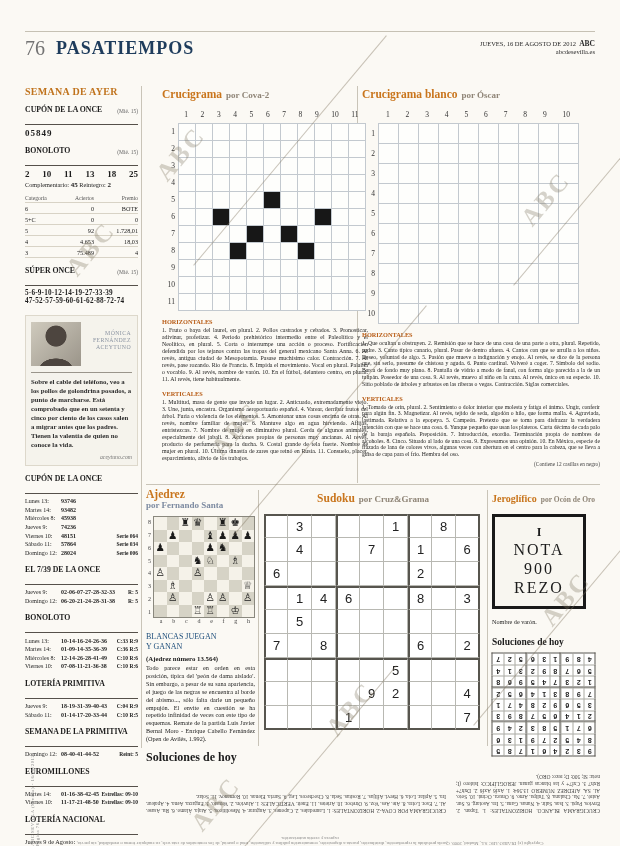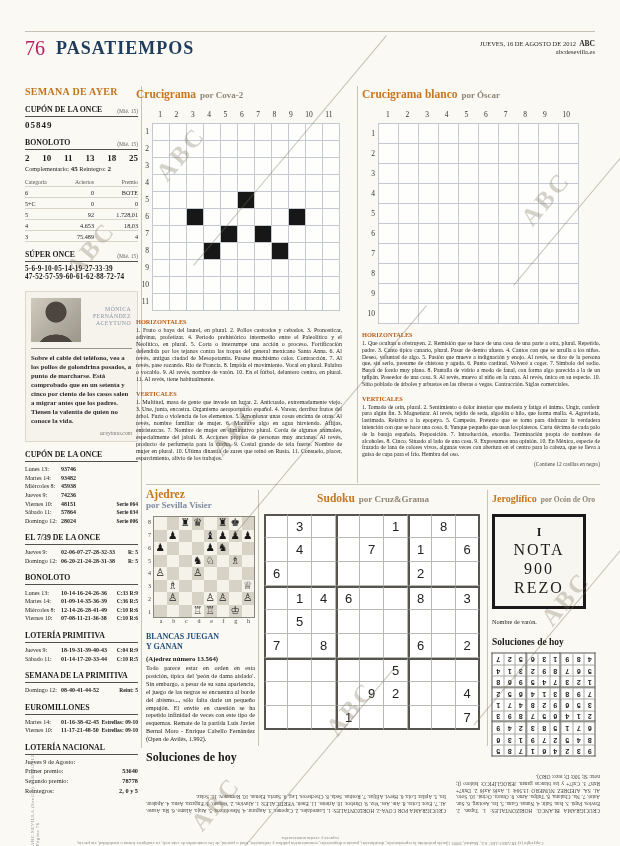--- a/index.html
+++ b/index.html
@@ -1,29 +1,29 @@
 <!DOCTYPE html>
 <html lang="es"><head>
 <meta charset="utf-8">
 <style>
   html,body{margin:0;padding:0}
   body{width:620px;height:846px;background:#fbf9f4;font-family:"Liberation Serif","DejaVu Serif",serif;color:#1c1c1c;position:relative;overflow:hidden}
   .abs{position:absolute}
   
   #toprule{left:25px;top:31px;width:570px;height:1px;background:#c6c1b4}
-  #pagenum{left:25px;top:37px;font-size:20px;color:#be185d}
+  #pagenum{left:25px;top:37px;font-size:20px;color:#737373}
   #sectitle{left:56px;top:38px;font-size:18px;font-weight:bold;color:#1e3c5c;letter-spacing:1px}
   #dateblock{right:25px;top:40px;text-align:right;font-size:6.5px;color:#2a2a2a;line-height:8px}
   #dateblock b{font-size:7.5px}
   
   .vrule{width:1px;background:#c9c4b8}
   .hrule{height:1px;background:#c9c4b8}
   
   .orangeHead{font-weight:bold;font-size:10px;color:#c0731d;letter-spacing:.3px;margin:0 0 6px}
-  .lotHead{font-weight:bold;font-size:7.8px;border-bottom:1px solid #55504a;padding-bottom:2px;margin:8px 0 3px;display:flex;justify-content:space-between;align-items:flex-end}
+  .lotHead{font-weight:bold;font-size:7.8px;border-bottom:1px solid #55504a;padding-bottom:10px;margin:8px 0 3px;display:flex;justify-content:space-between;align-items:flex-end}
   .lotNote{font-weight:normal;font-size:5.5px;color:#666}
   .bignum{font-weight:bold;font-size:9px;letter-spacing:1px}
   .numrow{display:flex;justify-content:space-between;font-weight:bold;font-size:9px;margin:2px 0}
   .compline{font-size:6.3px;margin:2px 0 4px}
   .compline b{font-size:7px}
   .lot-table .trow{display:flex;font-size:6.2px;border-bottom:1px solid #d8d3c6;padding:1.5px 0}
   .lot-table .thead .tc{color:#555;font-size:5.6px}
   .lot-table .c0{width:26px}
   .lot-table .c1{flex:1;text-align:right}
   .lot-table .c2{width:44px;text-align:right}
@@ -63,21 +63,21 @@
   .xwc.blk{background:#171717}
   .cl11{margin-left:16px;width:187px}
   .cl10{margin-left:16px;width:200px}
   
   .chboard{display:grid;grid-template-columns:repeat(8,12.5px);grid-auto-rows:12.5px;border:1px solid #8a887e;width:100px}
   .chc{display:flex;align-items:center;justify-content:center;font-size:10.5px;line-height:1;color:#1b1b1b}
   .light{background:#f5f2e9}.dark{background:#d6d3c6}
   .ch-wrap{display:flex;margin-top:6px}
   .ranklabels{display:flex;flex-direction:column;justify-content:space-around;width:7px;font-size:6px;color:#444;text-align:right;padding-right:2px}
   .filelabels{display:flex;justify-content:space-around;width:100px;margin-left:9px;font-size:6px;color:#444}
-  .chessHead{font-weight:bold;font-size:8px;color:#1f4f7c;line-height:10px;margin-top:8px}
+  .chessHead{font-weight:normal;font-size:8px;color:#1f4f7c;line-height:10px;margin-top:8px}
   .chessNum{font-weight:bold;font-size:6.8px;margin:3px 0 2px}
   .chessText{font-size:6.2px;line-height:7.9px;text-align:justify}
   
   .sdgrid{display:grid;grid-template-columns:repeat(9,24px);grid-auto-rows:24px;background:#fff;font-family:"Liberation Sans","DejaVu Sans",sans-serif;font-size:13px;color:#222;width:216px;margin-top:8px}
   .sdc{border-right:1px solid #b8b8b2;border-bottom:1px solid #b8b8b2;display:flex;align-items:center;justify-content:center}
   .sdc.bl{border-left:2px solid #57554e}.sdc.bt{border-top:2px solid #57554e}
   .sdc.br{border-right:2px solid #57554e}.sdc.bb{border-bottom:2px solid #57554e}
   
   .slgrid{display:grid;grid-template-columns:repeat(9,11.5px);grid-auto-rows:11.5px;background:#fff;font-family:"Liberation Sans","DejaVu Sans",sans-serif;font-size:7px;font-weight:bold;color:#222;width:103.5px;transform:rotate(180deg);margin-top:6px}
   .slc{border-right:1px solid #a9a9a2;border-bottom:1px solid #a9a9a2;display:flex;align-items:center;justify-content:center}
@@ -93,21 +93,21 @@
   #solTitle{font-weight:bold;font-size:12px}
   .flip{transform:rotate(180deg);font-size:5.4px;line-height:6.8px;color:#454545;text-align:justify}
   #footWrap{display:flex;gap:10px;margin-top:8px}
   #copyline{left:70px;top:836px;width:480px;text-align:center;transform:rotate(180deg);font-size:4.8px;color:#8a8a8a}
   #leftvert{left:30px;top:742px;writing-mode:vertical-rl;transform:rotate(180deg);font-size:4.8px;color:#8a8a8a;letter-spacing:.5px}
   
   .wm{position:absolute;font-weight:bold;font-size:25px;letter-spacing:3px;color:rgba(128,117,96,.32);transform:rotate(-50deg);pointer-events:none;z-index:6;font-family:"Liberation Serif",serif}
   .wline{position:absolute;width:300px;height:0;border-top:1px solid rgba(128,117,96,.42);transform:rotate(-50deg);pointer-events:none;z-index:6}
   
   #leftcol{left:25px;top:86px;width:113px}
-  #midcol{left:136px;top:84px;width:206px}
+  #midcol{left:162px;top:84px;width:206px}
   #rightcol{left:362px;top:84px;width:238px}
   #ajedrez{left:146px;top:488px;width:109px}
   #sudoku{left:264px;top:488px;width:218px}
   #jero{left:492px;top:488px;width:108px}
   #solFooter{left:146px;top:750px;width:454px}
 </style>
 </head>
 <body>
 
 <div class="abs" id="toprule"></div>
@@ -187,21 +187,21 @@
           <span class="tc c1">75.489</span>
           <span class="tc c2">4</span>
         </div>
       </div>
   </div>
 
   <div class="lotHead">
     <span>SÚPER ONCE</span>
     <span class="lotNote">(Mié. 15)</span>
   </div>
-  <div style="font-weight:bold;font-size:7.2px;letter-spacing:.2px">5-6-9-10-05-14-19-27-33-39</div>
+  <div style="font-weight:bold;font-size:7.2px;letter-spacing:.2px">5-6-9-10-12-14-19-27-33-39</div>
   <div style="font-weight:bold;font-size:7.2px;letter-spacing:.2px">47-52-57-59-60-61-62-88-72-74</div>
 
   <div id="adbox">
     <div id="adphoto"></div>
     <div id="adname">MÓNICA FERNÁNDEZ ACEYTUNO</div>
     <div id="adrule"></div>
     <div id="adbody">Sobre el cable del teléfono, veo a los pollos de golondrina posados, a punto de marcharse. Está comprobado que en un setenta y cinco por ciento de los casos salen a migrar antes que los padres. Tienen la valentía de quien no conoce la vida.</div>
     <div id="adurl">aceytuno.com</div>
   </div>
 
@@ -646,21 +646,21 @@
   </div>
   <div class="cluelabel">HORIZONTALES</div>
   <div class="clues" style="font-size:5.7px;line-height:6.8px">1. Que ocultan u obstruyen. 2. Remisión que se hace de una cosa de una parte a otra, plural. Repetido, padre. 3. Canto típico canario, plural. Pasar de dentro afuera. 4. Cantos con que se arrulla a los niños. Deseo, voluntad de algo. 5. Pasión que mueve a indignación y enojo. Al revés, se dice de la persona que, sin serlo, presume de chistosa y aguda. 6. Punto cardinal. Volveré a coger. 7. Símbolo del sodio. Barca de fondo muy plano. 8. Pantalla de vidrio a modo de fanal, con forma algo parecida a la de un tulipán. Poseedor de una cosa. 9. Al revés, muevo al niño en la cuna. Al revés, único en su especie. 10. Sitio poblado de árboles y arbustos en las riberas o vegas. Contracción. Siglas comerciales.</div>
   <div class="cluelabel">VERTICALES</div>
   <div class="clues" style="font-size:5.7px;line-height:6.8px">1. Tomado de orín, plural. 2. Sentimiento o dolor interior que molesta y fatiga el ánimo. Ungir, conferir para algún fin. 3. Magnetizar. Al revés, tejido de seda, algodón o hilo, que forma malla. 4. Agraviada, lastimada. Relativa a la epopeya. 5. Campeón. Pretexto que se toma para disfrazar la verdadera intención con que se hace una cosa. 6. Yunque pequeño que usan los plateros. Carta décima de cada palo de la baraja española. Preposición. 7. Introducción, exordio. Terminación propia de nombres de alcoholes. 8. Cinco. Situado al lado de una cosa. 9. Expresamos una opinión. 10. En México, especie de frazada de lana de colores vivos, algunas veces con abertura en el centro para la cabeza, que se lleva a guisa de capa para el frío. Hembra del oso.</div>
   <div class="note">(Contiene 12 casillas en negro)</div>
 </div>
 
 <div class="abs" id="ajedrez">
   <div class="pztitle">Ajedrez</div>
-  <div class="pzby" style="color:#7d8ba1">por Sevilla Visier</div>
+  <div class="pzby" style="color:#7d8ba1">por Fernando Santa</div>
   <div class="ch-wrap">
     <div class="ranklabels">
         <span>8</span>
         <span>7</span>
         <span>6</span>
         <span>5</span>
         <span>4</span>
         <span>3</span>
         <span>2</span>
         <span>1</span>

